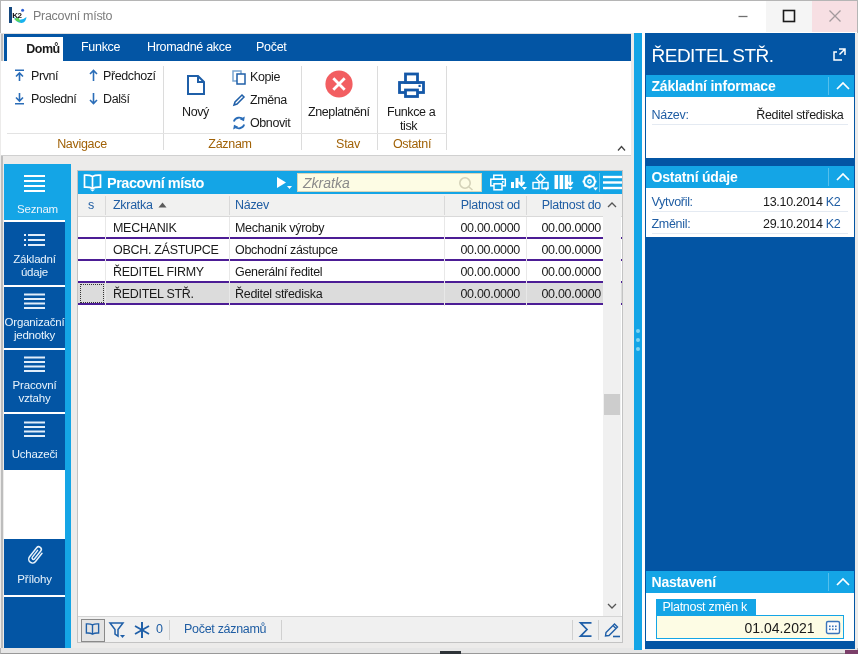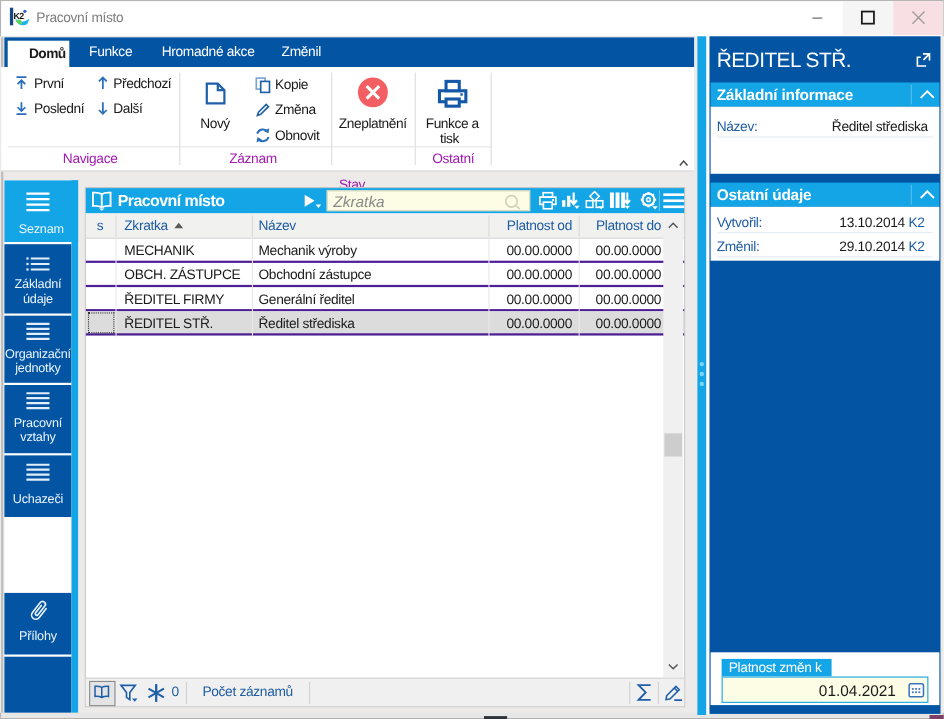--- a/index.html
+++ b/index.html
@@ -11,21 +11,21 @@
   #title-text{left:33px;top:9px;font-size:12.5px;color:#7d7d7d;letter-spacing:-0.3px;}
   #btn-max{left:766px;top:1px;width:46px;height:31px;background:#f5f5f5;}
   #btn-close{left:812px;top:1px;width:45px;height:31px;background:#f7dfe3;}
   
   #tabbar{left:4px;top:34px;width:627px;height:27px;background:#0355a4;}
   #tabline{left:1px;top:33px;width:630px;height:1px;background:#e0e0e0;}
   .tab{position:absolute;top:34px;height:27px;line-height:27px;color:#fff;font-size:12.5px;letter-spacing:-0.3px;}
   
   #ribbon{left:1px;top:61px;width:630px;height:95px;background:#fff;border-bottom:1px solid #d0d0d0;box-sizing:border-box;}
   .vsep{position:absolute;width:1px;background:#dcdcdc;}
-  .grouplabel{position:absolute;top:137px;font-size:12.5px;color:#a21caf;text-align:center;letter-spacing:-0.3px;}
+  .grouplabel{position:absolute;top:137px;font-size:12.5px;color:#a16207;text-align:center;letter-spacing:-0.3px;}
   .gline{position:absolute;top:133px;height:1px;background:#e3e3e3;}
   .rlabel{position:absolute;font-size:12.5px;color:#1a1a1a;letter-spacing:-0.4px;}
   
   .navitem{position:absolute;left:4px;width:61px;background:#0355a4;overflow:hidden;}
   #sidebar-bg{position:absolute;left:4px;top:164px;width:61px;height:484px;background:#fff;}
   .navitem.active{width:67px;background:#14a5e6;}
   .nav-lbl{position:absolute;left:-3px;right:-3px;text-align:center;font-size:11.5px;color:#eaf4fc;line-height:13px;letter-spacing:-0.2px;}
   #nav-strip{position:absolute;left:65px;top:164px;width:6px;height:484px;background:#14a5e6;}
   
   #tablepanel{left:77px;top:170px;width:546px;height:473px;background:#fff;border:1px solid #c3c3c3;box-sizing:border-box;}
@@ -84,30 +84,30 @@
     <path d="M2.2 13 Q5 16.5 8.5 16 L6.5 11.5 Z" fill="#5cd457"></path>
     <text x="0.2" y="11.5" font-size="8" font-weight="bold" fill="#111" font-family="Liberation Sans,sans-serif" letter-spacing="-0.5">K2</text>
   </svg>
   <div class="abs" id="tabline"></div>
   <div class="abs" style="left:1px;top:34px;width:1.5px;height:614px;background:#bdbdbd;"></div>
   <div class="abs" id="tabbar"></div>
   <div class="abs" style="left:7px;top:37px;width:56px;height:24px;background:#fff;"></div>
   <div class="tab" style="left:7px;top:37px;width:72px;height:24px;line-height:24px;color:#1a1a1a;text-align:center;font-weight:bold;letter-spacing:-0.5px;">Domů</div>
   <div class="tab" style="left:81px;">Funkce</div>
   <div class="tab" style="left:147px;">Hromadné akce</div>
-  <div class="tab" style="left:256px;">Změnil</div>
+  <div class="tab" style="left:256px;">Počet</div>
   <div class="abs" id="ribbon"></div>
   <div class="vsep" style="left:163px;top:66px;height:84px;"></div>
   <div class="vsep" style="left:301px;top:66px;height:84px;"></div>
   <div class="vsep" style="left:377px;top:66px;height:84px;"></div>
   <div class="vsep" style="left:446px;top:66px;height:84px;"></div>
   <div class="gline" style="left:7px;width:440px;"></div>
   <div class="grouplabel" style="left:30px;width:104px;">Navigace</div>
   <div class="grouplabel" style="left:178px;width:104px;">Záznam</div>
-  <div class="grouplabel" style="left:292px;width:56px;margin-top:24px;">Stav</div>
+  <div class="grouplabel" style="left:320px;width:56px;">Stav</div>
   <div class="grouplabel" style="left:384px;width:56px;">Ostatní</div>
   <svg style="left:617px;top:145px" width="9" height="7">
       <path d="M1 5.5 L4.5 1.5 L8 5.5" fill="none" stroke="#444" stroke-width="1.3"></path>
     </svg>
 
   <svg style="left:14px;top:69px" width="11" height="13">
       <path d="M1 1.2 H10 M5.5 4 V12 M2 7.5 L5.5 4 L9 7.5" fill="none" stroke="#2a6db8" stroke-width="1.6"></path>
     </svg>
   <div class="rlabel" style="left:31px;top:69px;">První</div>
   <svg style="left:14px;top:92px" width="11" height="13">
@@ -417,20 +417,27 @@
         </svg>
     </div>
     <div class="rp-white" style="top:155px;height:49px;">
       <span class="rp-lbl" style="left:6px;top:7px;">Vytvořil:</span>
       <span class="rp-val" style="right:13px;top:7px;">13.10.2014 <span style="color:#1f5da3">K2</span></span>
       <span class="rp-ul" style="top:23px;"></span>
       <span class="rp-lbl" style="left:6px;top:29px;">Změnil:</span>
       <span class="rp-val" style="right:13px;top:29px;">29.10.2014 <span style="color:#1f5da3">K2</span></span>
       <span class="rp-ul" style="top:45px;"></span>
     </div>
+    <div class="rp-sec" style="top:538px;">
+        <span>Nastavení</span>
+      <div class="abs" style="left:182px;top:2px;width:1px;height:18px;background:#55bfec;"></div>
+      <svg style="left:190px;top:6px" width="14" height="10">
+          <path d="M1 8 L7 2 L13 8" fill="none" stroke="#fff" stroke-width="1.7"></path>
+        </svg>
+    </div>
     <div class="rp-white" style="top:560px;height:48px;">
       <div style="position:absolute;left:10px;top:6px;width:100px;height:16px;background:#14a5e6;color:#fff;font-size:12.5px;letter-spacing:-0.3px;">
           <span style="position:absolute;left:7px;top:1px;">Platnost změn k</span>
         </div>
       <div style="position:absolute;left:10px;top:22px;width:188px;height:24px;background:#fdfce4;border:1px solid #14a5e6;box-sizing:border-box;">
         <span style="position:absolute;right:28px;top:4px;font-size:14px;color:#1a1a1a;">01.04.2021</span>
         <svg style="left:168px;top:3px" width="16" height="16">
             <rect x="1.5" y="2.5" width="13" height="12" rx="1.5" fill="#fdfdfd" stroke="#3a74ba" stroke-width="1.4"></rect>
             <g fill="#3a74ba">
               <rect x="4" y="6.5" width="1.6" height="1.6"></rect>

